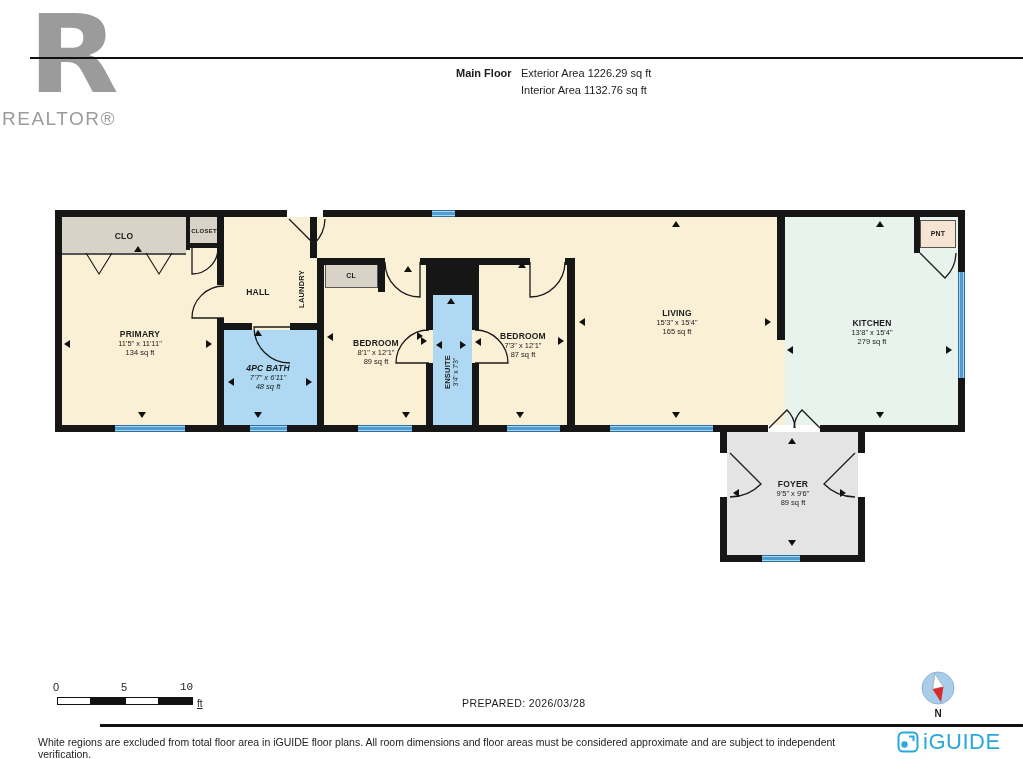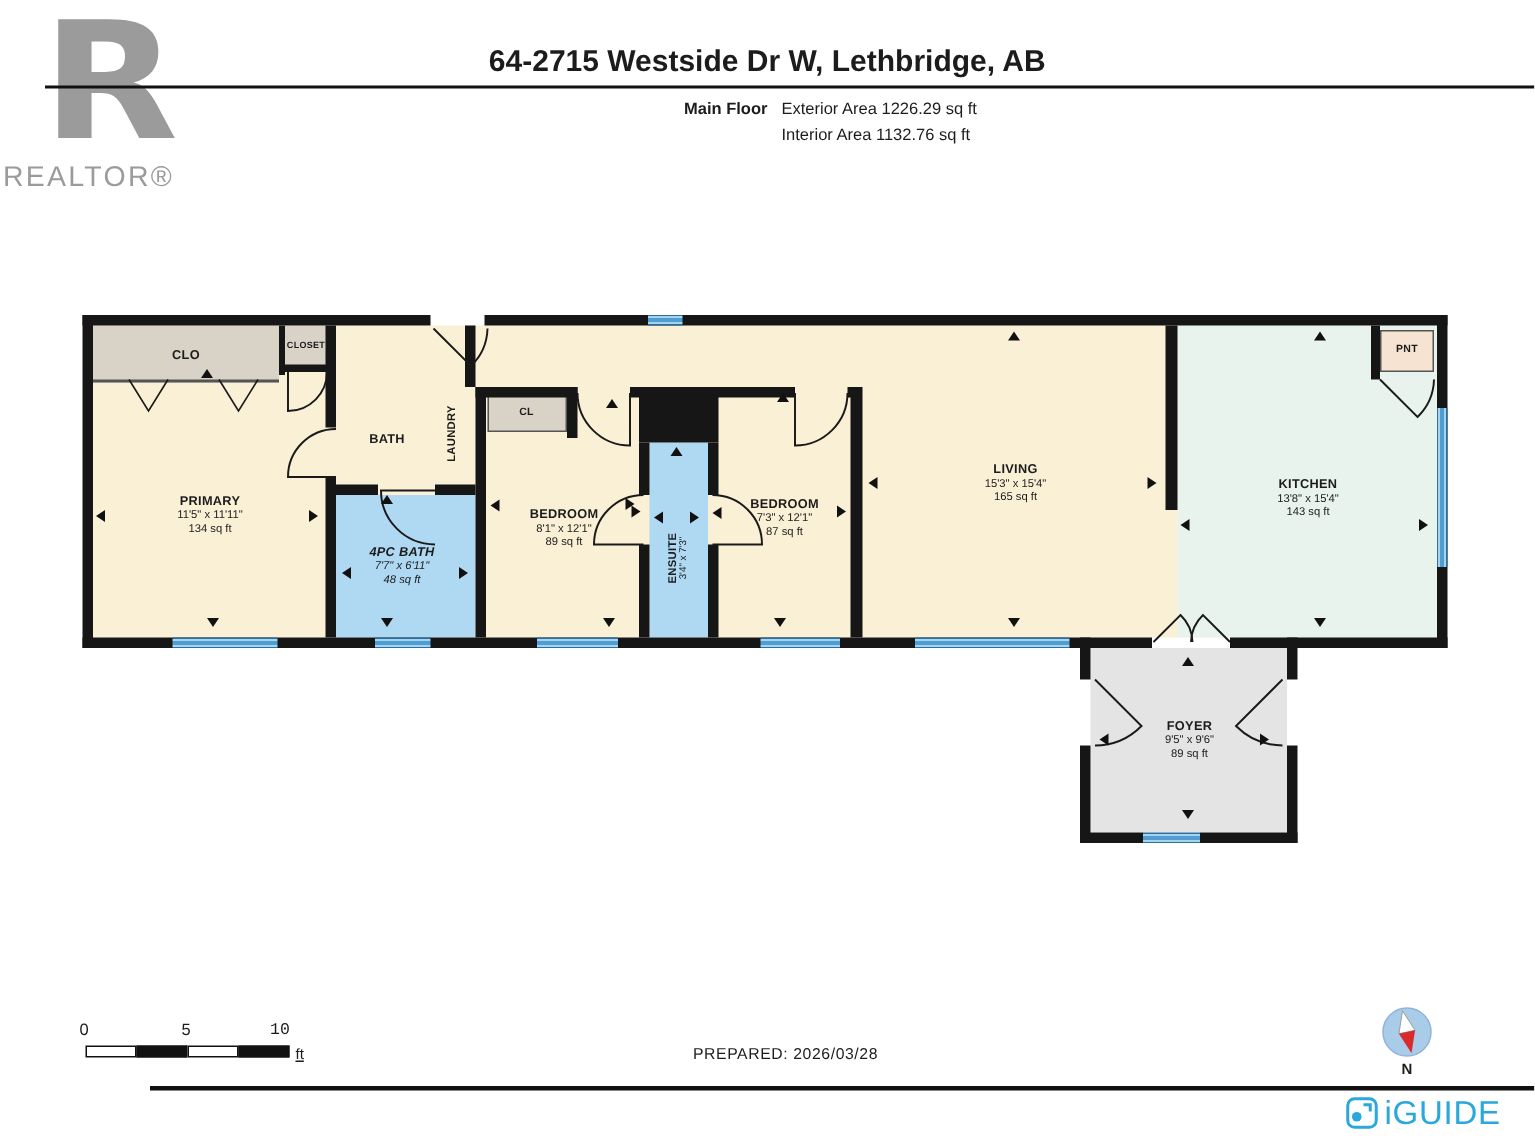--- a/index.html
+++ b/index.html
@@ -58,21 +58,20 @@
   .iguide{position:absolute;left:897px;top:729px;display:flex;align-items:center;gap:4px;color:#2AA7DB;}
   .iguide-text{font-size:22px;font-weight:500;letter-spacing:.5px;}
 </style>
 </head>
 <body>
 
 <div class="page">
 
   <div class="realtor-r">R</div>
   <div class="realtor-word">REALTOR®</div>
-  <div class="title">64-2715 Westside Dr W, Lethbridge, AB</div>
   <div class="rule" style="left:30px;top:57px;width:993px;"></div>
   <div class="hdr-small bold" style="left:456px;top:67px;">Main Floor</div>
   <div class="hdr-small" style="left:521px;top:67px;">Exterior Area 1226.29 sq ft</div>
   <div class="hdr-small" style="left:521px;top:84px;">Interior Area 1132.76 sq ft</div>
 
   <div class="abs">
 
     <div class="fill cream" style="left:62px;top:217px;width:896px;height:208px;"></div>
     <div class="fill taupe" style="left:62px;top:217px;width:124px;height:36px;border-bottom:2px solid #555;"></div>
     <div class="fill taupe" style="left:190px;top:217px;width:28px;height:29px;border-bottom:1px solid #555;"></div>
@@ -186,21 +185,21 @@
     </div>
     <div class="rlabel tiny" style="left:204px;top:231px;">
       <div class="rname" style="font-size:6px;">CLOSET</div>
     </div>
     <div class="rlabel" style="left:140px;top:343px;">
       <div class="rname">PRIMARY</div>
       <div class="rdims">11'5" x 11'11"</div>
       <div class="rdims">134 sq ft</div>
     </div>
     <div class="rlabel" style="left:258px;top:292px;">
-      <div class="rname">BATH</div>
+      <div class="rname">HALL</div>
     </div>
     <div class="rlabel vlabel" style="left:301px;top:289px;">
       <div class="rname">LAUNDRY</div>
     </div>
     <div class="rlabel tiny" style="left:351px;top:275px;">
       <div class="rname">CL</div>
     </div>
     <div class="rlabel" style="left:268px;top:377px;font-style:italic;">
       <div class="rname">4PC BATH</div>
       <div class="rdims">7'7" x 6'11"</div>
@@ -221,21 +220,21 @@
       <div class="rdims">87 sq ft</div>
     </div>
     <div class="rlabel" style="left:677px;top:322px;">
       <div class="rname">LIVING</div>
       <div class="rdims">15'3" x 15'4"</div>
       <div class="rdims">165 sq ft</div>
     </div>
     <div class="rlabel" style="left:872px;top:332px;">
       <div class="rname">KITCHEN</div>
       <div class="rdims">13'8" x 15'4"</div>
-      <div class="rdims">143 sq ft</div>
+      <div class="rdims">279 sq ft</div>
     </div>
     <div class="rlabel tiny" style="left:938px;top:233px;">
       <div class="rname">PNT</div>
     </div>
     <div class="rlabel" style="left:793px;top:493px;">
       <div class="rname">FOYER</div>
       <div class="rdims">9'5" x 9'6"</div>
       <div class="rdims">89 sq ft</div>
     </div>
   </div>
@@ -254,20 +253,21 @@
   <svg class="abs" style="left:918px;top:670px;" width="40" height="38" viewBox="0 0 40 38">
     <circle cx="20" cy="18" r="16" fill="#A9CDE9" stroke="#8FB4D8" stroke-width="1"></circle>
     <g transform="rotate(-12 20 18)">
       <polygon points="20,3.5 25.5,18 14.5,18" fill="#ffffff" stroke="#9a9a9a" stroke-width="0.6"></polygon>
       <polygon points="14.5,18 25.5,18 20,32.5" fill="#D92B2B"></polygon>
     </g>
   </svg>
   <div class="compass-n">N</div>
 
   <div class="rule" style="left:100px;top:724px;width:923px;height:3px;"></div>
+  <div class="disclaimer">White regions are excluded from total floor area in iGUIDE floor plans. All room dimensions and floor areas must be considered approximate and are subject to independent verification.</div>
 
   <div class="iguide">
     <svg width="22" height="22" viewBox="0 0 22 22">
       <rect x="1.5" y="1.5" width="19" height="19" rx="4.5" fill="none" stroke="#2AA7DB" stroke-width="2"></rect>
       <circle cx="7.5" cy="13.5" r="3.2" fill="#2AA7DB"></circle>
       <path d="M 12 5.5 L 16.5 5.5 L 16.5 10" fill="none" stroke="#2AA7DB" stroke-width="2"></path>
     </svg>
     <span class="iguide-text">iGUIDE</span>
   </div>
 

